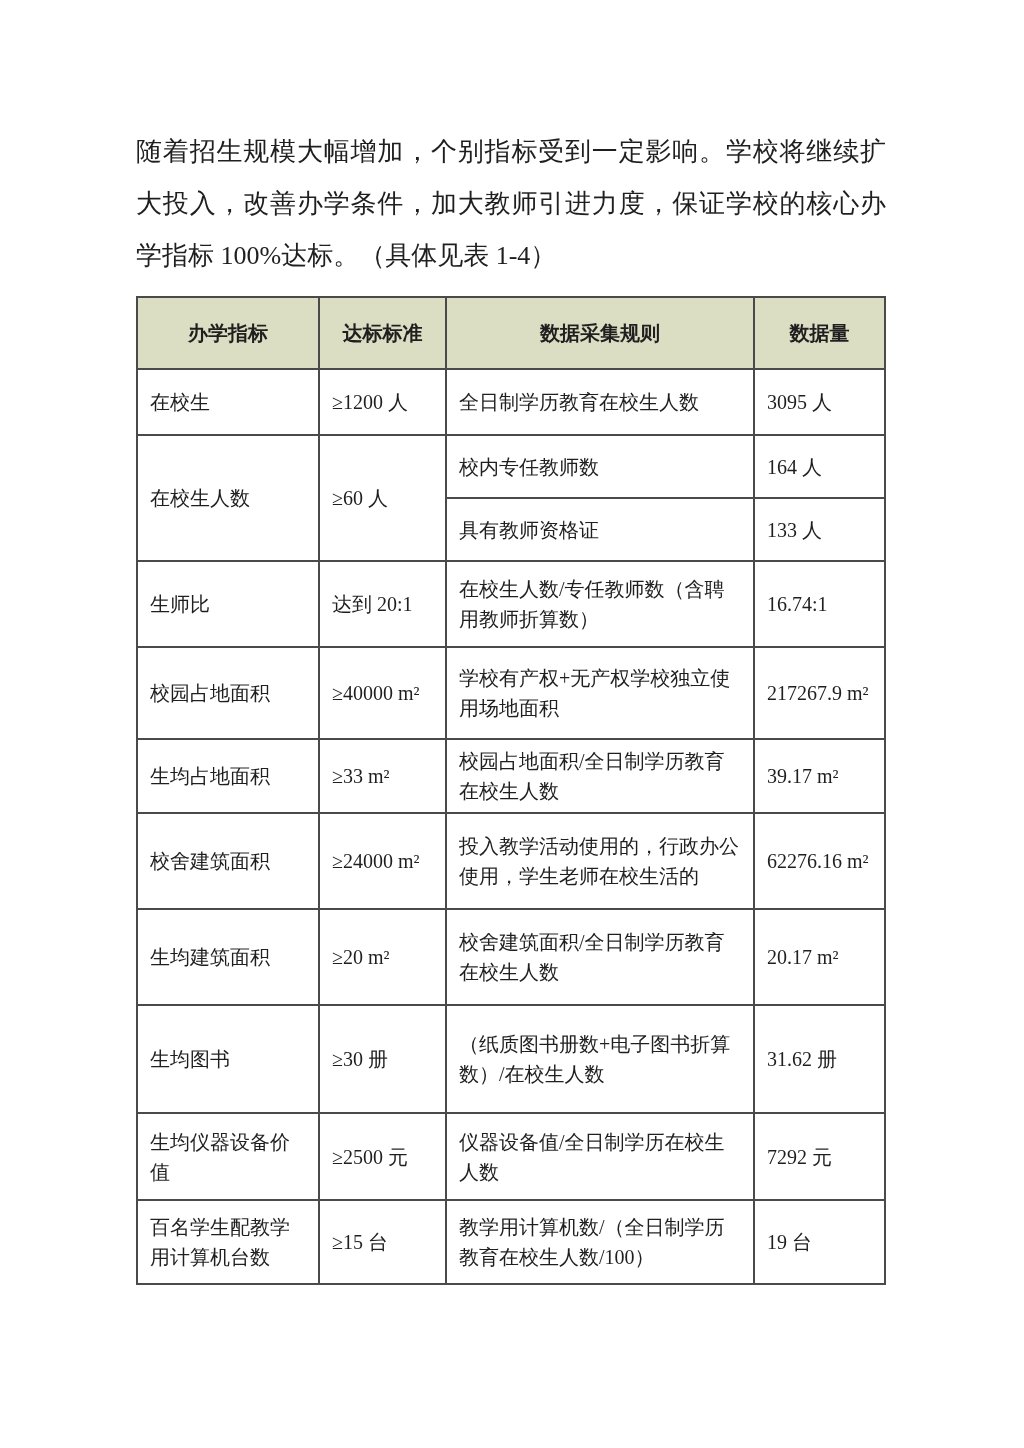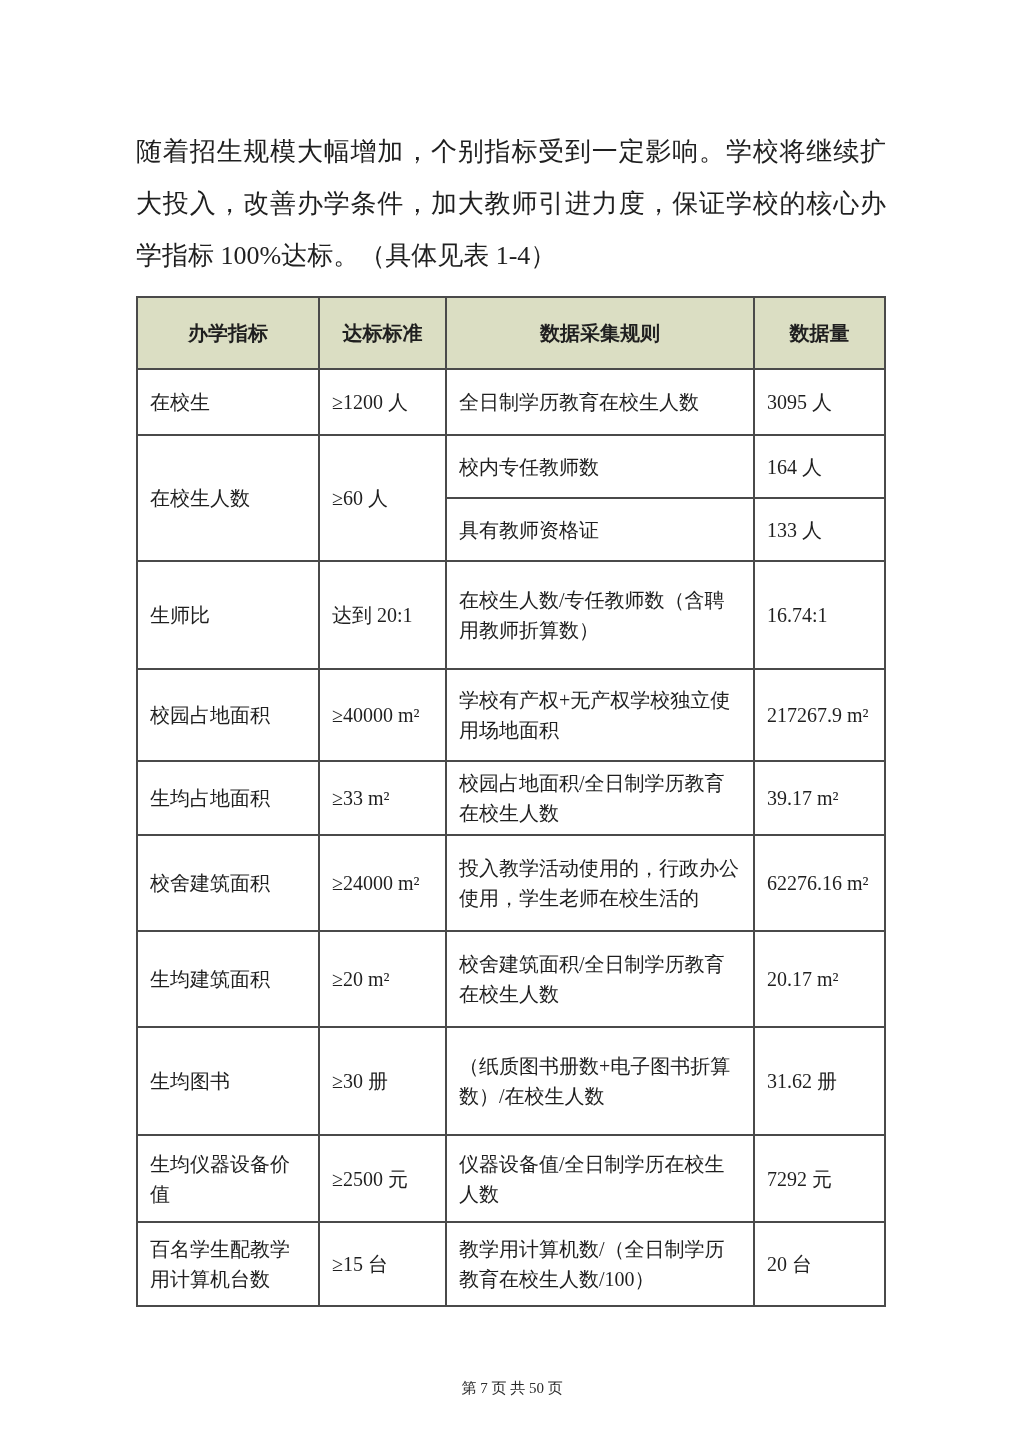--- a/index.html
+++ b/index.html
@@ -102,21 +102,21 @@
         <tr style="height:63px">
           <td rowspan="2">在校生人数</td>
           <td rowspan="2">≥60 人</td>
           <td>校内专任教师数</td>
           <td>164 人</td>
         </tr>
         <tr style="height:63px">
           <td>具有教师资格证</td>
           <td>133 人</td>
         </tr>
-        <tr style="height:108px">
+        <tr style="height:86px">
           <td>生师比</td>
           <td>达到 20:1</td>
           <td>在校生人数/专任教师数（含聘用教师折算数）</td>
           <td>16.74:1</td>
         </tr>
         <tr style="height:92px">
           <td>校园占地面积</td>
           <td>≥40000 m²</td>
           <td>学校有产权+无产权学校独立使用场地面积</td>
           <td>217267.9 m²</td>
@@ -148,20 +148,19 @@
         <tr style="height:87px">
           <td>生均仪器设备价值</td>
           <td>≥2500 元</td>
           <td>仪器设备值/全日制学历在校生人数</td>
           <td>7292 元</td>
         </tr>
         <tr style="height:84px">
           <td>百名学生配教学用计算机台数</td>
           <td>≥15 台</td>
           <td>教学用计算机数/（全日制学历教育在校生人数/100）</td>
-          <td>20 台</td>
+          <td>19 台</td>
         </tr>
       </tbody>
     </table>
   </div>
 
-  <div class="footer">第 7 页 共 50 页</div>
 </div>
 
 </body></html>

